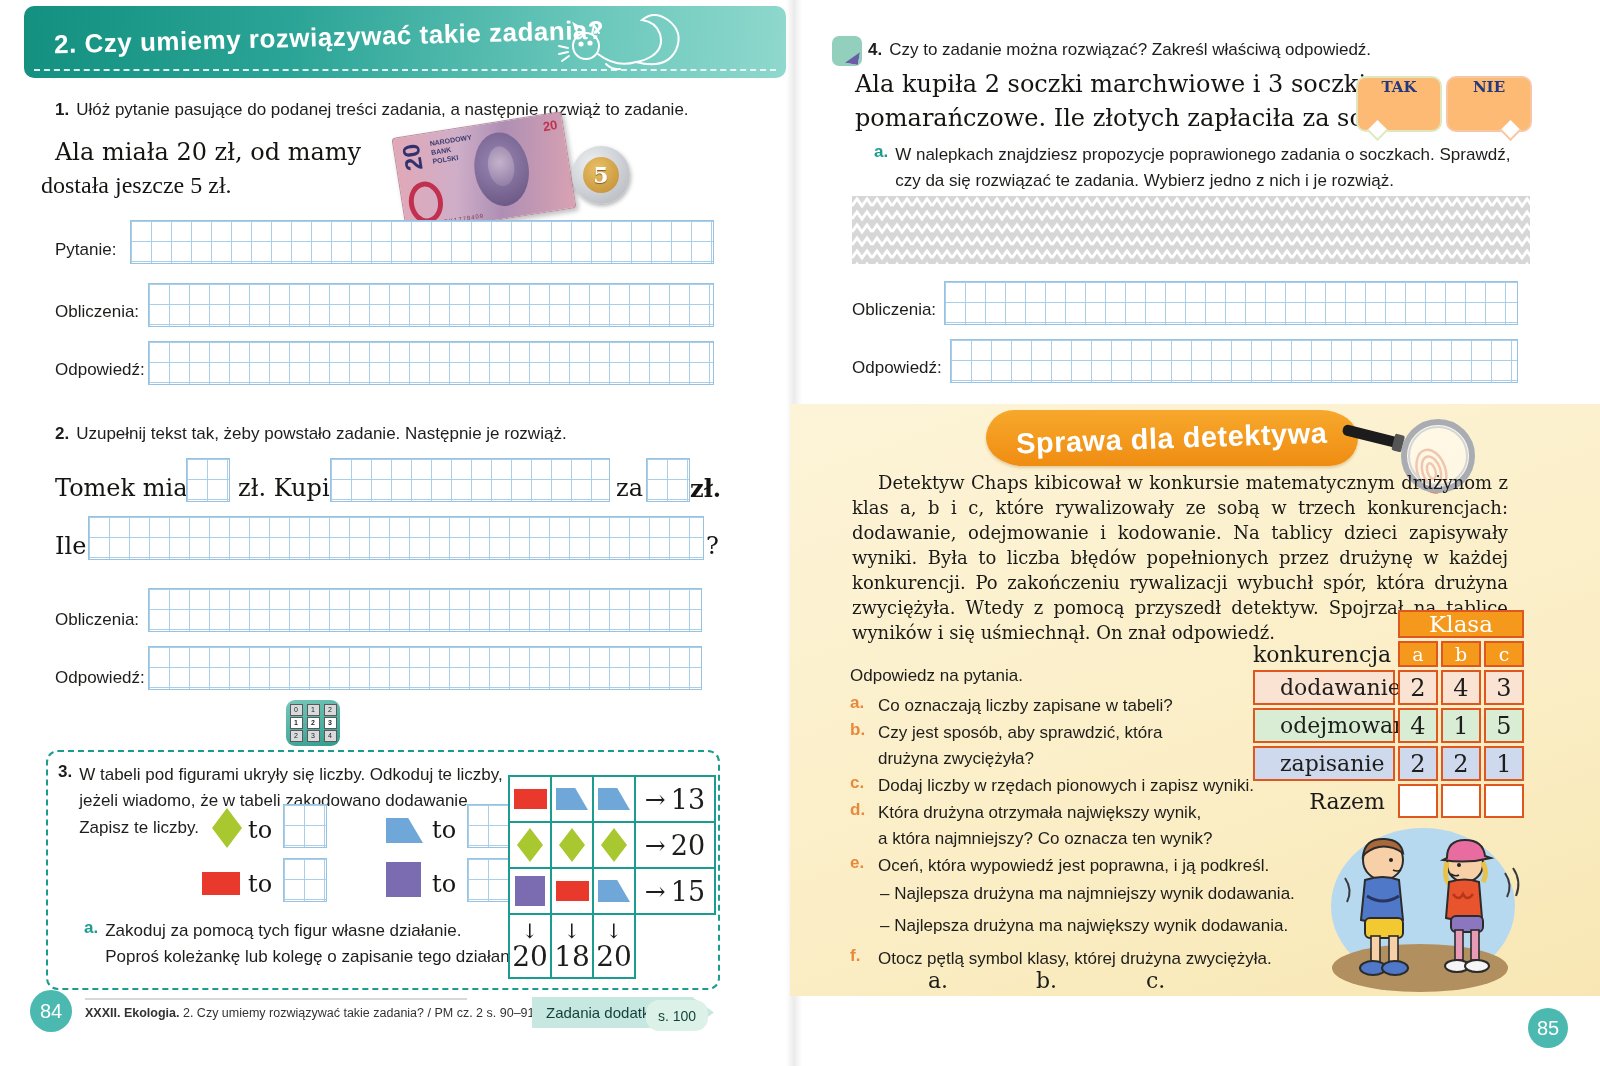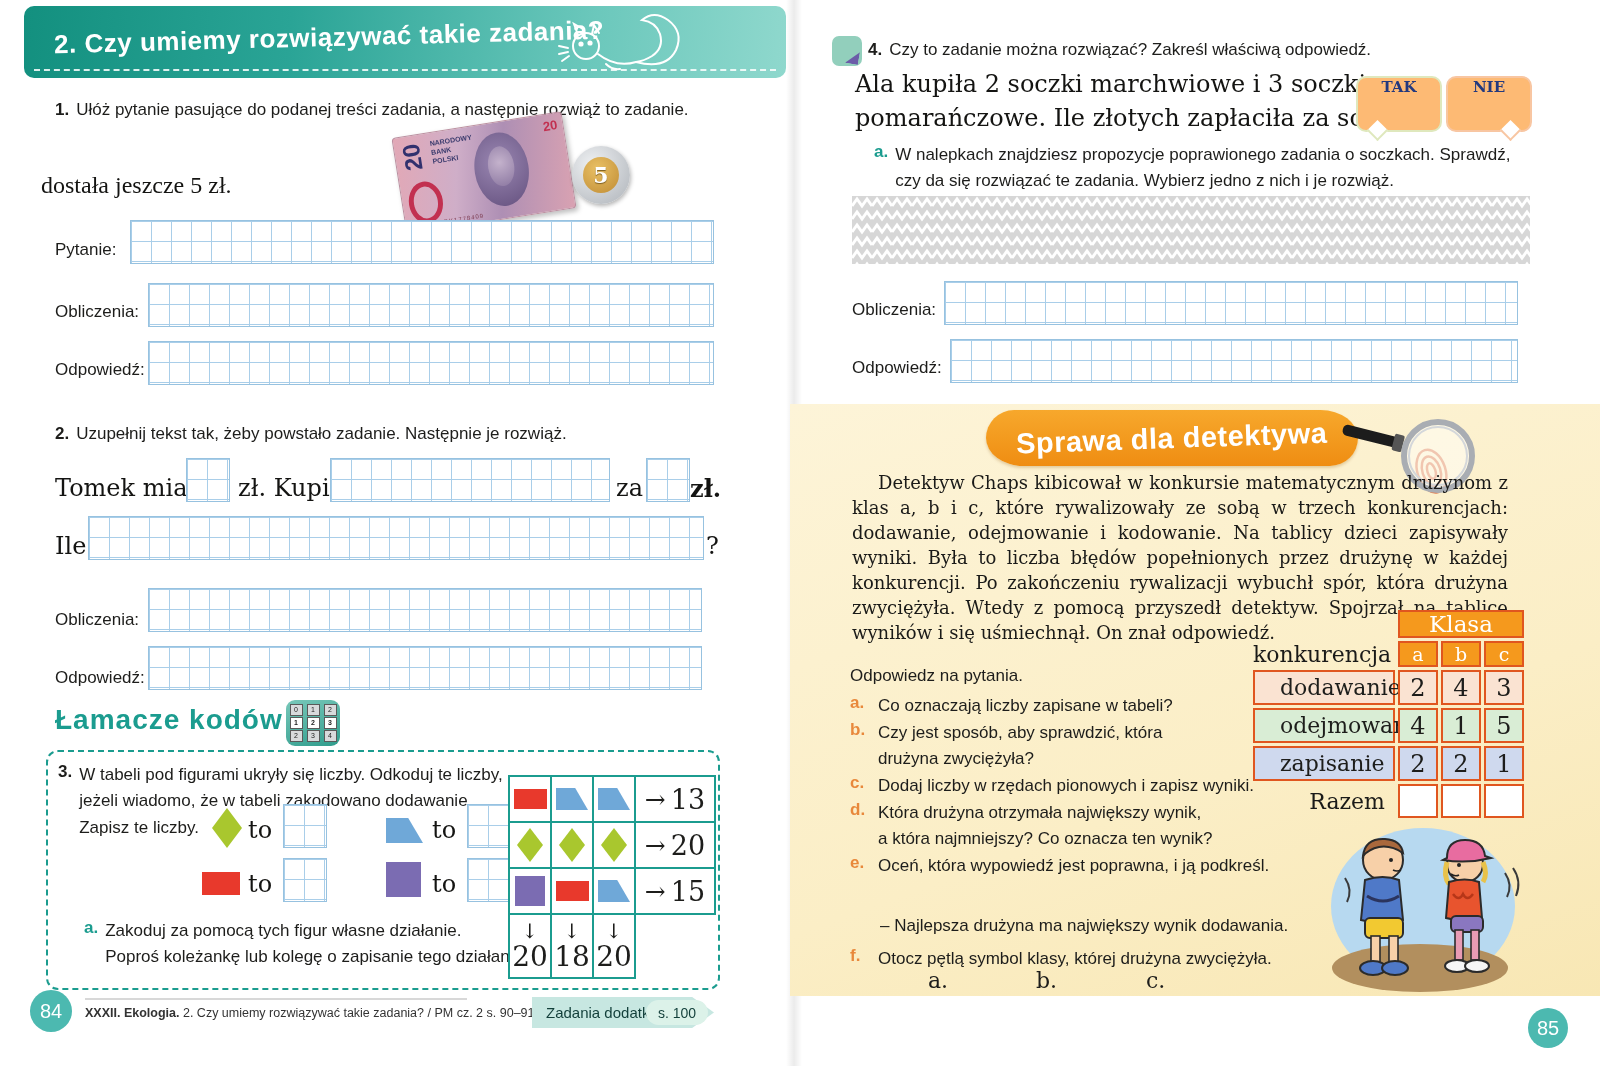--- a/index.html
+++ b/index.html
@@ -76,21 +76,21 @@
   .coin-core{width:36px;height:36px;border-radius:50%;background:radial-gradient(circle at 40% 32%,#e9c065,#c08c34);
     display:flex;align-items:center;justify-content:center;font-family:"DejaVu Serif",serif;
     font-size:22px;font-weight:bold;color:#fff;text-shadow:0 1px 1px #7a5c20;}
   
   .pgcircle{width:42px;height:42px;border-radius:50%;background:#4cb9b0;color:#fff;font-size:20px;
     display:flex;align-items:center;justify-content:center;}
   .footref{font-size:12.5px;color:#333;}
   .extra-arrow{left:532px;top:997px;width:182px;height:31px;background:#c7e7e1;
     clip-path:polygon(0 0,88% 0,100% 50%,88% 100%,0 100%);display:flex;align-items:center;}
   .extra-arrow span{margin-left:14px;font-size:15px;color:#123f3a;}
-  .extra-badge{left:646px;top:1000px;width:62px;height:25px;border-radius:13px;background:#dcf2e9;
+  .extra-badge{left:646px;top:1000px;width:62px;height:31px;border-radius:13px;background:#dcf2e9;
     display:flex;align-items:center;justify-content:center;font-size:14px;color:#123f3a;}
   
   .gutter{left:786px;top:0;width:16px;height:1066px;
     background:linear-gradient(to right,rgba(0,0,0,0),rgba(0,0,0,.08) 50%,rgba(0,0,0,0));}
   .sticker{left:832px;top:36px;width:30px;height:30px;border-radius:7px;background:#92cfbc;}
   .sticker .fold{position:absolute;right:3px;bottom:2px;width:13px;height:13px;background:#6b5ca8;
     clip-path:polygon(0 100%,100% 0,100% 100%);transform:rotate(10deg);}
   .bubble{width:82px;height:52px;background:#fdba74;border-radius:10px;display:flex;align-items:flex-start;
     justify-content:center;font-family:"DejaVu Serif",serif;font-weight:bold;font-size:15px;color:#23397e;}
   .bubble .tail{position:absolute;width:13px;height:13px;background:#fff;transform:rotate(45deg);bottom:-8px;}
@@ -152,20 +152,21 @@
       </g>
     </svg>
     <div class="banner-dash"></div>
   </div>
 
   <div class="abs instr" style="left:55px;top:100px;">
     <span class="num">1.</span>
     <span>Ułóż pytanie pasujące do podanej treści zadania, a następnie rozwiąż to zadanie.</span>
   </div>
 
+  <div class="abs serif prob" style="left:55px;top:138px;">Ala miała 20 zł, od mamy</div>
   <div class="abs serif prob" style="left:41px;top:172px;font-family:Liberation Serif, serif;">dostała jeszcze 5 zł.</div>
 
   <div class="abs banknote">
     <div class="bn-20">20</div>
     <div class="bn-bank">NARODOWY
 BANK
 POLSKI</div>
     <div class="bn-portrait">
         <div class="bn-face"></div>
       </div>
@@ -202,21 +203,20 @@
   <div class="abs serif prob" style="left:55px;top:532px;">Ile</div>
   <div class="abs writegrid" style="left:88px;top:516px;width:614px;height:42px;"></div>
   <div class="abs serif prob" style="left:706px;top:532px;">?</div>
 
   <div class="abs lbl" style="left:55px;top:610px;">Obliczenia:</div>
   <div class="abs writegrid" style="left:148px;top:588px;width:552px;height:42px;"></div>
 
   <div class="abs lbl" style="left:55px;top:668px;">Odpowiedź:</div>
   <div class="abs writegrid" style="left:148px;top:646px;width:552px;height:42px;"></div>
 
-  <div class="abs" style="left:55px;top:704px;font-size:28px;font-weight:bold;color:#1b9c8f;letter-spacing:1px;">Łamacze kodów</div>
   <div class="abs lock">
     <div class="lock-col">
         <div class="lock-cell">0</div>
         <div class="lock-cell mid">1</div>
         <div class="lock-cell">2</div>
       </div>
     <div class="lock-col">
         <div class="lock-cell">1</div>
         <div class="lock-cell mid">2</div>
         <div class="lock-cell">3</div>
@@ -409,20 +409,21 @@
   </div>
   <div class="abs qitem" style="left:850px;top:800px;">
     <span class="ql ol">d.</span>
     <span class="preline">Która drużyna otrzymała największy wynik,
 a która najmniejszy? Co oznacza ten wynik?</span>
   </div>
   <div class="abs qitem" style="left:850px;top:853px;">
     <span class="ql ol">e.</span>
     <span class="preline">Oceń, która wypowiedź jest poprawna, i ją podkreśl.</span>
   </div>
+  <div class="abs qdash" style="left:880px;top:884px;">– Najlepsza drużyna ma najmniejszy wynik dodawania.</div>
   <div class="abs qdash" style="left:880px;top:916px;">– Najlepsza drużyna ma największy wynik dodawania.</div>
   <div class="abs qitem" style="left:850px;top:946px;">
     <span class="ql ol">f.</span>
     <span class="preline">Otocz pętlą symbol klasy, której drużyna zwyciężyła.</span>
   </div>
   <div class="abs serif" style="left:928px;top:968px;font-size:22px;">a.</div>
   <div class="abs serif" style="left:1036px;top:968px;font-size:22px;">b.</div>
   <div class="abs serif" style="left:1146px;top:968px;font-size:22px;">c.</div>
 
   <div class="dt abs">

